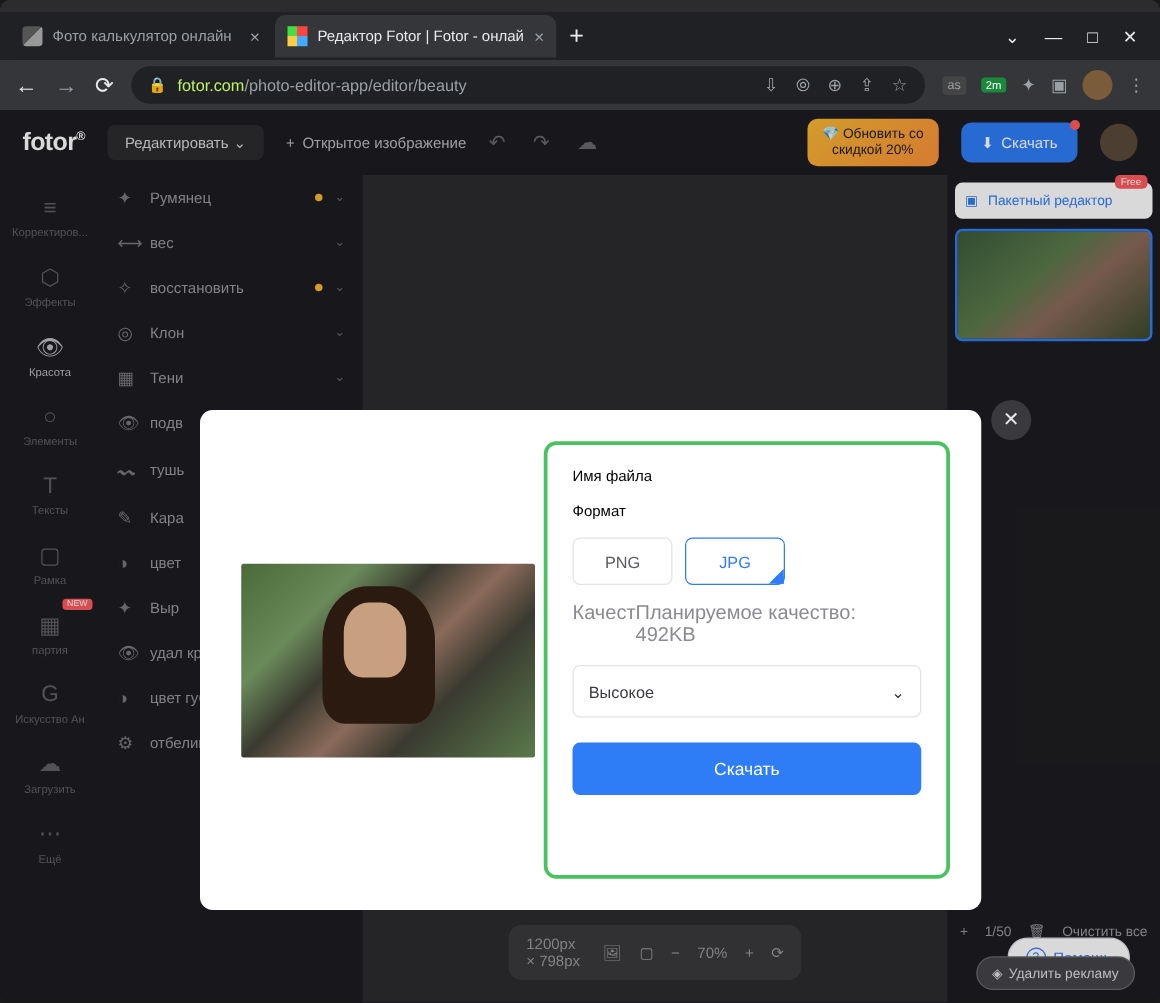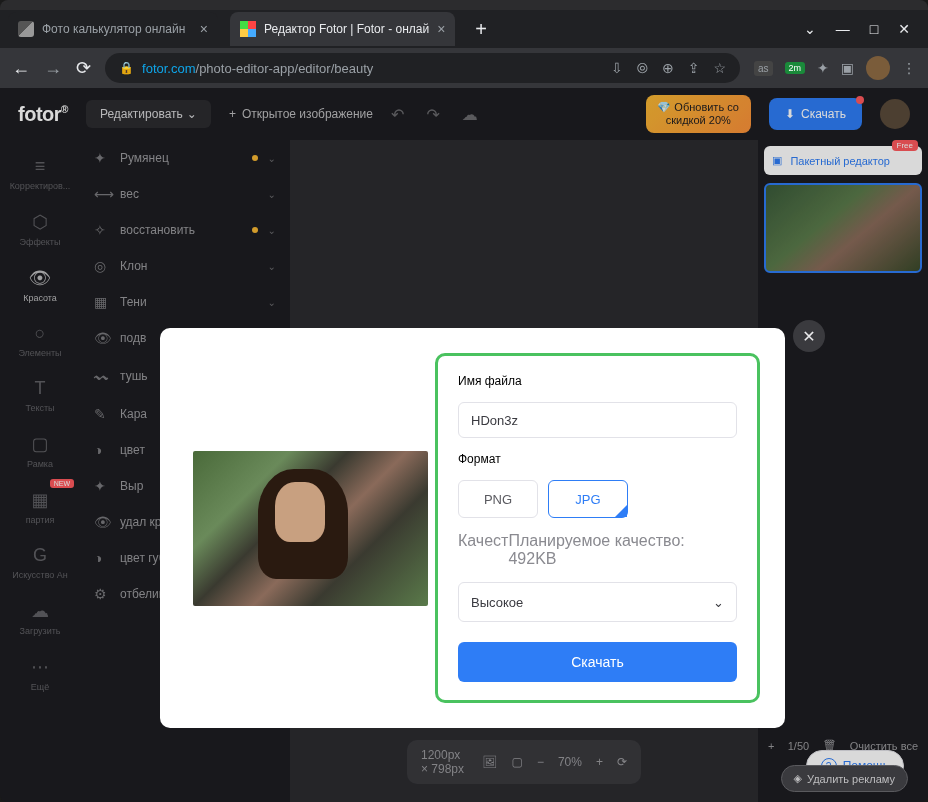--- a/index.html
+++ b/index.html
@@ -1,33 +1,33 @@
 <!DOCTYPE html>
 <html><head>
 <meta charset="utf-8">
 <style>
 *{margin:0;padding:0;box-sizing:border-box;font-family:-apple-system,BlinkMacSystemFont,"Segoe UI",Arial,sans-serif}
 body{background:#1a1a1a;width:928px;height:802px;overflow:hidden;position:relative;border-radius:8px}
 .titlebar{height:10px;background:#2c2c2e}
-.tabbar{display:flex;align-items:center;background:#202124;height:38px;padding:0 8px;gap:12px}
+.tabbar{display:flex;align-items:center;background:#202124;height:38px;padding:0 8px;gap:2px}
 .tab{display:flex;align-items:center;height:34px;padding:0 10px;border-radius:8px 8px 0 0;min-width:210px;gap:8px;color:#e8eaed;font-size:12px;position:relative}
 .tab.inactive{background:#202124;color:#9aa0a6}
 .tab.active{background:#35363a}
 .tab-fav{width:16px;height:16px;flex-shrink:0}
 .tab-title{flex:1;white-space:nowrap;overflow:hidden;text-overflow:ellipsis}
 .tab-close{color:#9aa0a6;font-size:14px;cursor:pointer}
 .newtab{color:#e8eaed;font-size:20px;padding:0 8px;cursor:pointer}
 .wctrl{margin-left:auto;display:flex;gap:20px;padding-right:10px;color:#e8eaed}
 .wctrl span{font-size:14px;cursor:pointer}
 .addrbar{display:flex;align-items:center;height:40px;background:#35363a;padding:0 12px;gap:14px}
 .navbtn{color:#9aa0a6;font-size:18px;cursor:pointer}
 .navbtn.enabled{color:#e8eaed}
 .addrbox{flex:1;display:flex;align-items:center;height:30px;background:#202124;border-radius:15px;padding:0 14px;gap:8px;color:#9aa0a6;font-size:13px}
 .lock{font-size:12px}
-.addr-domain{color:#0ea5e9}
+.addr-domain{color:#bef264}
 .addr-actions{display:flex;gap:14px;margin-left:auto;color:#9aa0a6;font-size:14px}
 .ext{display:flex;gap:12px;align-items:center;color:#9aa0a6;font-size:14px}
 .ext-2m{background:#1a8a3a;color:#fff;font-size:9px;padding:1px 4px;border-radius:3px}
 .avatar{width:24px;height:24px;border-radius:50%;background:#7a5c3a}
 .app{position:relative;height:714px;background:#1d1d21;display:flex;flex-direction:column}
 .apphdr{display:flex;align-items:center;height:52px;padding:16px 18px;gap:18px;background:#1d1d21}
 .logo{font-weight:700;font-size:20px;color:#fff;letter-spacing:-0.5px}
 .sup{font-size:10px;vertical-align:super}
 .editbtn{background:#2c2c30;color:#d8d8da;border:none;padding:7px 14px;border-radius:6px;font-size:12px;display:flex;align-items:center;gap:4px}
 .openimg{color:#bdbdbf;font-size:12px;display:flex;align-items:center;gap:6px}
@@ -305,21 +305,20 @@
     <div class="modal">
       <div class="mclose">✕</div>
       <div class="mpreview">
         <div class="mpimg">
           <div class="mphair"></div>
             <div class="mpface"></div>
         </div>
       </div>
       <div class="mform">
         <span class="flabel">Имя файла</span>
-        <input class="finput" value="HDon3z" style="">
         <span class="flabel">Формат</span>
         <div class="fmtrow">
           <div class="fmtbtn">
               <span>PNG</span>
             </div>
           <div class="fmtbtn sel">
               <span>JPG</span>
             </div>
         </div>
         <div class="qualhdr">

